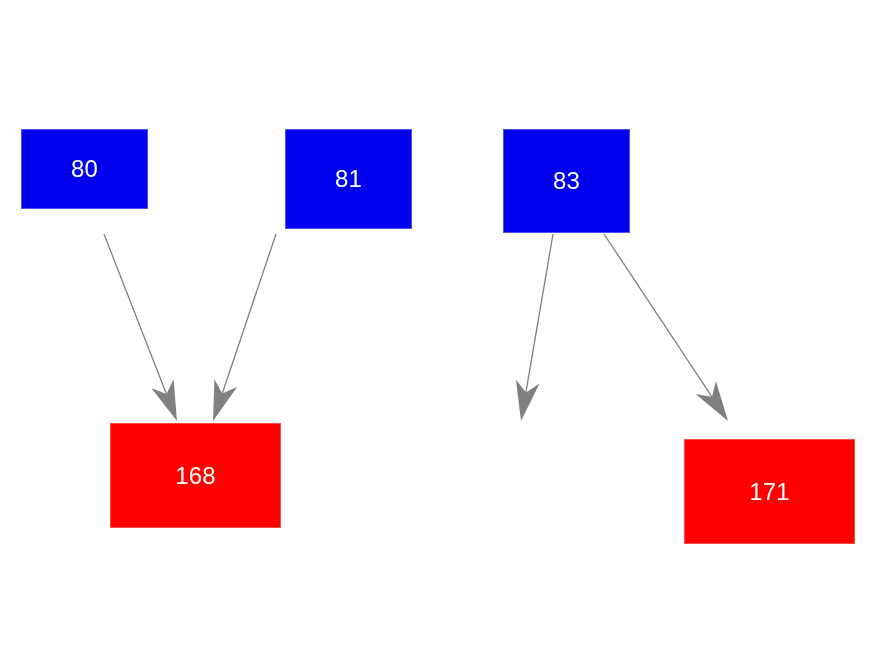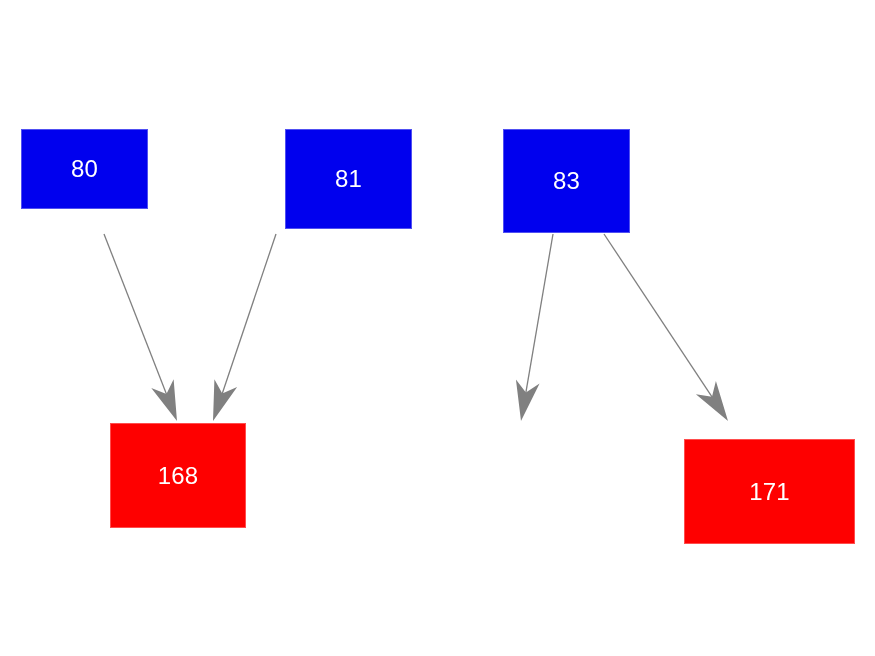--- a/index.html
+++ b/index.html
@@ -81,20 +81,20 @@
   <div class="node node-source" style="left: 21px; top: 129px; width: 127px; height: 80px;">
     <span class="node-label">80</span>
   </div>
   <div class="node node-source" style="left: 241px; top: 129px; width: 127px; height: 100px; margin-left: 44px;">
     <span class="node-label">81</span>
   </div>
   <div class="node node-source" style="left: 503px; top: 129px; width: 127px; height: 104px;">
     <span class="node-label">83</span>
   </div>
 
-  <div class="node node-target" style="left: 110px; top: 423px; width: 136px; height: 105px;">
+  <div class="node node-target" style="left: 110px; top: 423px; width: 171px; height: 105px;">
     <span class="node-label">168</span>
   </div>
   <div class="node node-target" style="left: 684px; top: 423px; width: 171px; height: 105px; margin-top: 16px;">
     <span class="node-label">171</span>
   </div>
 
 </div>
 
 </body></html>

